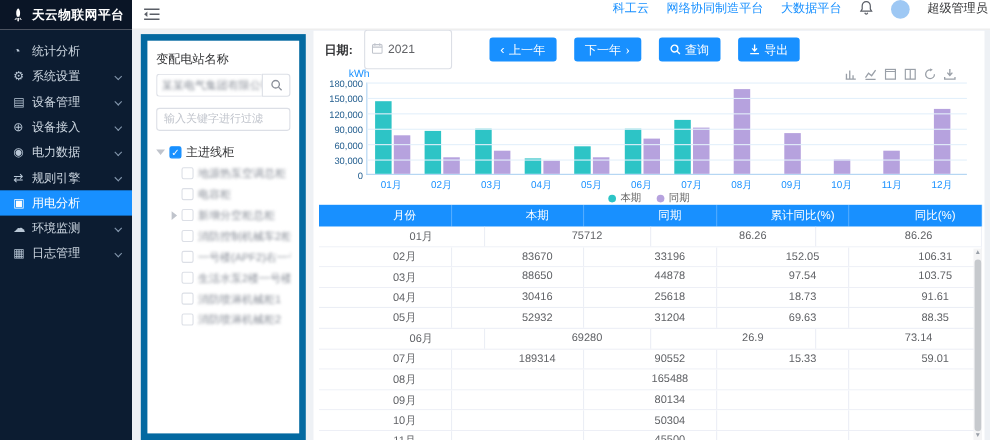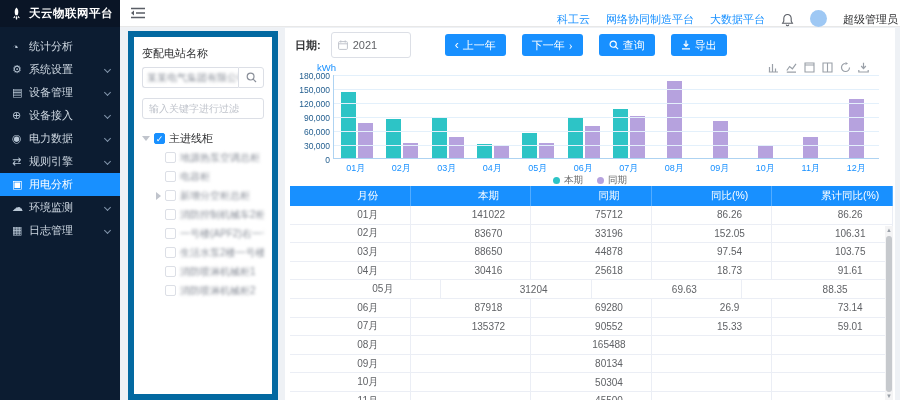--- a/index.html
+++ b/index.html
@@ -7,21 +7,21 @@
     font-family:"Liberation Sans","DejaVu Sans",sans-serif; }
   .page { position:relative; width:900px; height:400px; }
 
   
   .topbar { position:absolute; left:0; top:0; width:900px; height:27px; background:#fff;
     border-bottom:1px solid #e8e8e8; z-index:5; }
   .logo-block { position:absolute; left:0; top:0; width:120px; height:27px; background:#0a1526;
     display:flex; align-items:center; padding-left:10px; gap:6px; }
   .logo-text { color:#fff; font-size:11.5px; font-weight:bold; letter-spacing:.5px; white-space:nowrap; }
   .collapse-btn { position:absolute; left:130px; top:6px; width:16px; height:14px; cursor:pointer; color:#5a5e66; }
-  .top-right { position:absolute; right:0; top:0; height:27px; display:flex; align-items:flex-end; gap:16px; padding-right:2px; }
+  .top-right { position:absolute; right:0; top:0; height:27px; display:flex; align-items:flex-start; gap:16px; padding-right:2px; }
   .top-link { color:#1890ff; font-size:11px; text-decoration:none; white-space:nowrap; cursor:pointer; }
   .bell { width:13px; height:14px; color:#5a5e66; }
   .avatar { width:17px; height:17px; border-radius:50%; background:#9ec8f4; }
   .user-name { font-size:11px; color:#303133; white-space:nowrap; }
 
   
   .sidebar { position:absolute; left:0; top:27px; width:120px; height:373px; background:#0c1c31; padding-top:8px; }
   .side-item { position:relative; height:23px; display:flex; align-items:center; padding-left:12px;
     color:#cdd7e1; font-size:11px; cursor:pointer; }
   .side-item .s-icon { width:17px; font-size:11px; color:#b9c7d6; }
@@ -55,21 +55,21 @@
   .tree-children { padding-left:14px; }
   .tree-child-row { color:#8a8f99; }
   .tree-child-label { filter:blur(1.5px); white-space:nowrap; overflow:hidden; font-size:10px; }
   .caret-spacer { width:5px; flex:none; }
 
   
   .main-card { position:absolute; left:285px; top:28px; width:610px; height:372px; background:#fff; }
 
   .toolbar { display:flex; align-items:center; height:34px; padding:0 10px; gap:8px; }
   .tb-label { font-size:11px; color:#303133; font-weight:bold; margin-right:2px; }
-  .date-input { width:80px; height:26px; border:1px solid #dcdfe6; border-radius:3px; display:flex;
+  .date-input { width:80px; height:36px; border:1px solid #dcdfe6; border-radius:3px; display:flex;
     align-items:center; gap:5px; padding:0 6px; background:#fff; cursor:pointer; }
   .date-input .cal { color:#c0c4cc; }
   .date-val { font-size:11px; color:#606266; }
   .btn { height:22px; background:#1890ff; color:#fff; border:none; border-radius:3px; font-size:11px;
     padding:0 10px; display:flex; align-items:center; gap:4px; cursor:pointer; font-family:inherit; }
   .btn .chev { font-size:12px; line-height:1; }
   .btn svg { display:block; }
   .btn-prev { margin-left:26px; }
   .btn-gap { margin-left:8px;font-family:Liberation Serif, serif; }
 
@@ -395,28 +395,27 @@
             <span>同期</span>
           </div>
         </div>
     </div>
 
     <div class="table-wrap">
       <div class="t-head" id="thead">
           <div class="cell">月份</div>
           <div class="cell">本期</div>
           <div class="cell">同期</div>
+          <div class="cell">累计同比(%)</div>
           <div class="cell">同比(%)</div>
-          <div class="cell">累计同比(%)</div>
         </div>
       <div class="t-body" id="tbody">
 
       <div class="t-row">
             <div class="cell">01月</div>
-            <div class="cell">141022</div>
             <div class="cell">75712</div>
             <div class="cell">86.26</div>
             <div class="cell">86.26</div>
           </div>
           <div class="t-row">
             <div class="cell">02月</div>
             <div class="cell">83670</div>
             <div class="cell">33196</div>
             <div class="cell">152.05</div>
             <div class="cell">106.31</div>
@@ -430,34 +429,34 @@
           </div>
           <div class="t-row">
             <div class="cell">04月</div>
             <div class="cell">30416</div>
             <div class="cell">25618</div>
             <div class="cell">18.73</div>
             <div class="cell">91.61</div>
           </div>
           <div class="t-row">
             <div class="cell">05月</div>
+            <div class="cell">52932</div>
             <div class="cell">31204</div>
             <div class="cell">69.63</div>
             <div class="cell">88.35</div>
           </div>
           <div class="t-row">
             <div class="cell">06月</div>
-            <div class="cell">87918</div>
             <div class="cell">69280</div>
             <div class="cell">26.9</div>
             <div class="cell">73.14</div>
           </div>
           <div class="t-row">
             <div class="cell">07月</div>
-            <div class="cell">135372</div>
+            <div class="cell">189314</div>
             <div class="cell">90552</div>
             <div class="cell">15.33</div>
             <div class="cell">59.01</div>
           </div>
           <div class="t-row">
             <div class="cell">08月</div>
             <div class="cell"></div>
             <div class="cell">165488</div>
             <div class="cell"></div>
             <div class="cell"></div>

